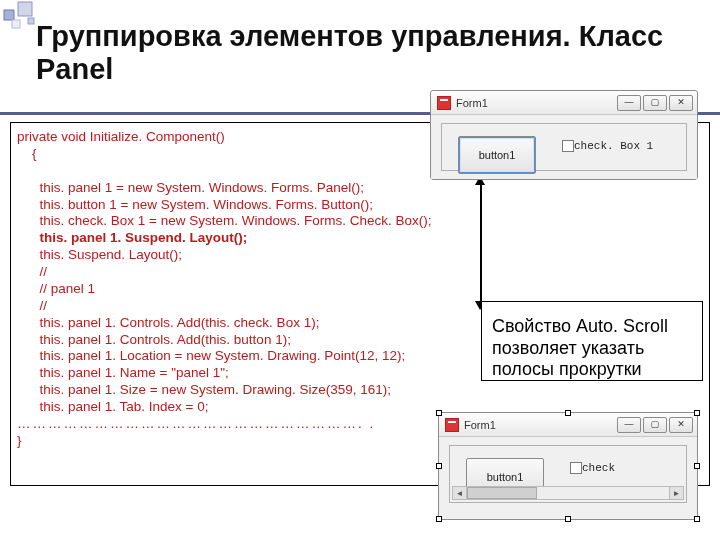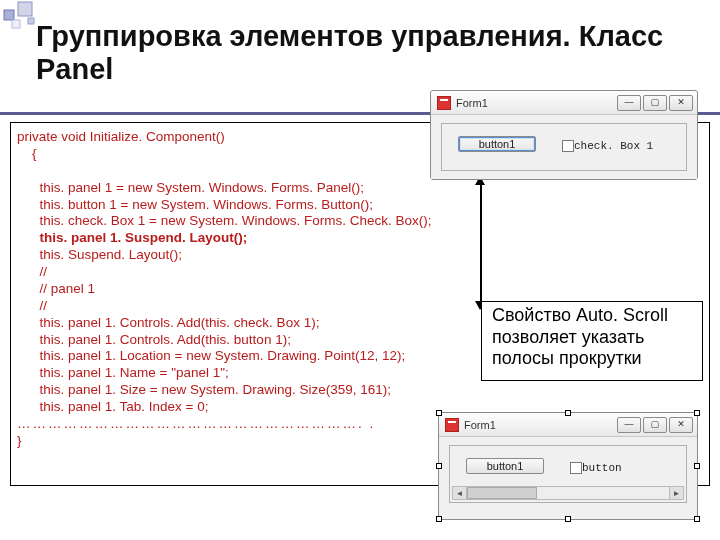--- a/index.html
+++ b/index.html
@@ -42,21 +42,21 @@
   .code .b { font-weight: 700; }
   .arrow {
     position: absolute; left: 465px; top: 54px; width: 10px; height: 132px;
   }
   .arrow-line { position:absolute; left:4px; top:0; width:1.5px; height:100%; background:#000; }
   .arrow-head-up { position:absolute; left:-1px; top:-1px; width:0;height:0;border-left:5px solid transparent;border-right:5px solid transparent;border-bottom:9px solid #000;}
   .arrow-head-dn { position:absolute; left:-1px; bottom:-1px; width:0;height:0;border-left:5px solid transparent;border-right:5px solid transparent;border-top:9px solid #000;}
   .note-box {
     position: absolute; left: 470px; top: 178px; width: 222px; height: 80px;
     border: 1px solid #000; background:#fff;
-    padding: 3px 10px;
+    padding: 14px 10px;
     font-size: 18px; line-height: 1.2; color:#000;
   }
   
   .form-window {
     position: absolute; background:#fff;
     border:1px solid #8a8a8a; border-radius:3px;
     box-shadow: inset 0 0 0 1px #fff;
     font-family: "Segoe UI", Tahoma, sans-serif;
   }
   .form-window.top { left:430px; top:90px; width:268px; height:90px; }
@@ -82,21 +82,21 @@
     font-size:9px;color:#333;line-height:1;
   }
   .form-body {
     position:absolute; inset:24px 0 0 0; background:#f0f0f0;
   }
   .panel-inner {
     position:absolute; left:10px; top:8px; right:10px; height:48px;
     border:1px solid #b0b0b0; background:#f0f0f0;
   }
   .btn-ui {
-    position:absolute; left:16px; top:12px; width:78px; height:16px;
+    position:absolute; left:16px; top:12px; width:78px; height:38px;
     border:1px solid #8a8a8a; border-radius:2px;
     background:linear-gradient(#fafafa,#e4e4e4);
     font-size:11px; display:flex;align-items:center;justify-content:center;color:#222;
     box-shadow: 0 0 0 1px #5a8ed6 inset, 0 0 0 2px #cfe3ff inset;
   }
   .chk {
     position:absolute; left:120px; top:16px; font-size:11px; color:#222;
     display:flex; align-items:center; font-family:Liberation Mono, monospace;
   }
   .chkbox {
@@ -213,21 +213,21 @@
         </div>
     </div>
   </div>
   <div class="form-body">
     <div class="panel-inner">
       <div class="btn-ui" style="box-shadow:none;">
           <span>button1</span>
         </div>
       <div class="chk">
         <div class="chkbox"></div>
-        <span>button</span>
+        <span>check</span>
       </div>
       <div class="scroll-h">
         <div class="scroll-arrow">
             <span>◄</span>
           </div>
         <div class="scroll-track">
             <div class="scroll-thumb"></div>
           </div>
         <div class="scroll-arrow r">
             <span>►</span>

